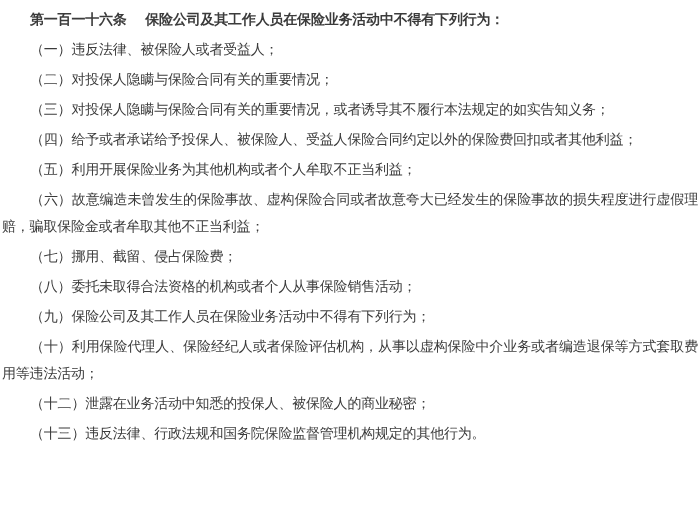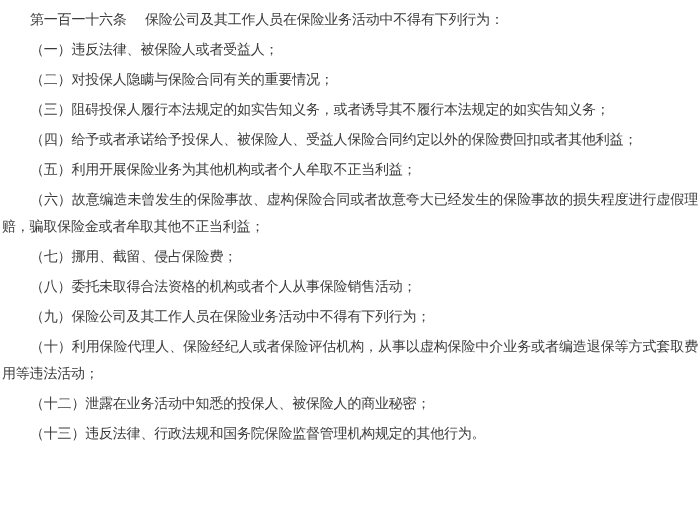--- a/index.html
+++ b/index.html
@@ -21,37 +21,37 @@
     line-height: 27px;
     color: #3b3b3b;
     letter-spacing: -0.2px;
   }
   .doc p {
     margin: 0 0 3px 0;
     text-indent: 28px;
     text-align: justify;
   }
   .doc p.heading {
-    font-weight: normal;
+    font-weight: bold;
   }
   .heading-text {
     margin-left: 14px;
   }
 </style>
 </head>
 <body>
 
 <div class="doc">
   <p class="heading">
     <span>第一百一十六条</span>
     <span class="heading-text">保险公司及其工作人员在保险业务活动中不得有下列行为：</span>
   </p>
   <p>（一）违反法律、被保险人或者受益人；</p>
   <p>（二）对投保人隐瞒与保险合同有关的重要情况；</p>
-  <p>（三）阻碍投保人履行本法规定的如实告知义务，或者诱导其不履行本法规定的如实告知义务；</p>
+  <p>（三）对投保人隐瞒与保险合同有关的重要情况，或者诱导其不履行本法规定的如实告知义务；</p>
   <p>（四）给予或者承诺给予投保人、被保险人、受益人保险合同约定以外的保险费回扣或者其他利益；</p>
   <p>（五）利用开展保险业务为其他机构或者个人牟取不正当利益；</p>
   <p>（六）故意编造未曾发生的保险事故、虚构保险合同或者故意夸大已经发生的保险事故的损失程度进行虚假理赔，骗取保险金或者牟取其他不正当利益；</p>
   <p>（七）挪用、截留、侵占保险费；</p>
   <p>（八）委托未取得合法资格的机构或者个人从事保险销售活动；</p>
   <p>（九）保险公司及其工作人员在保险业务活动中不得有下列行为；</p>
   <p>（十）利用保险代理人、保险经纪人或者保险评估机构，从事以虚构保险中介业务或者编造退保等方式套取费用等违法活动；</p>
   <p>（十二）泄露在业务活动中知悉的投保人、被保险人的商业秘密；</p>
   <p>（十三）违反法律、行政法规和国务院保险监督管理机构规定的其他行为。</p>
 </div>

